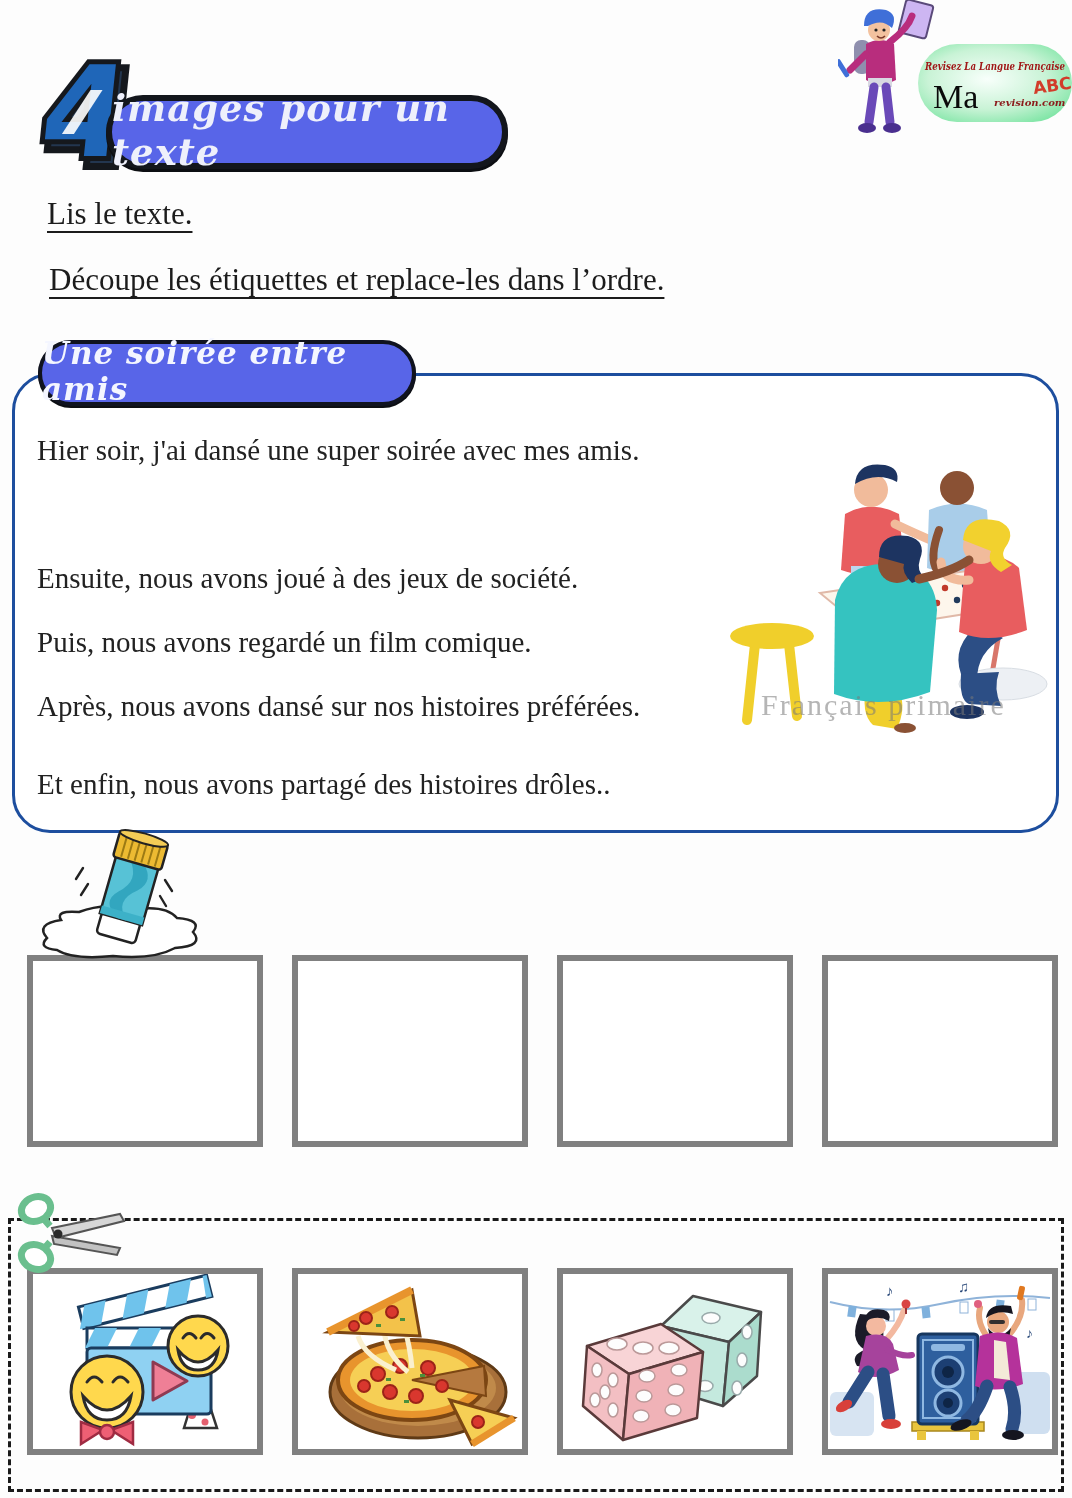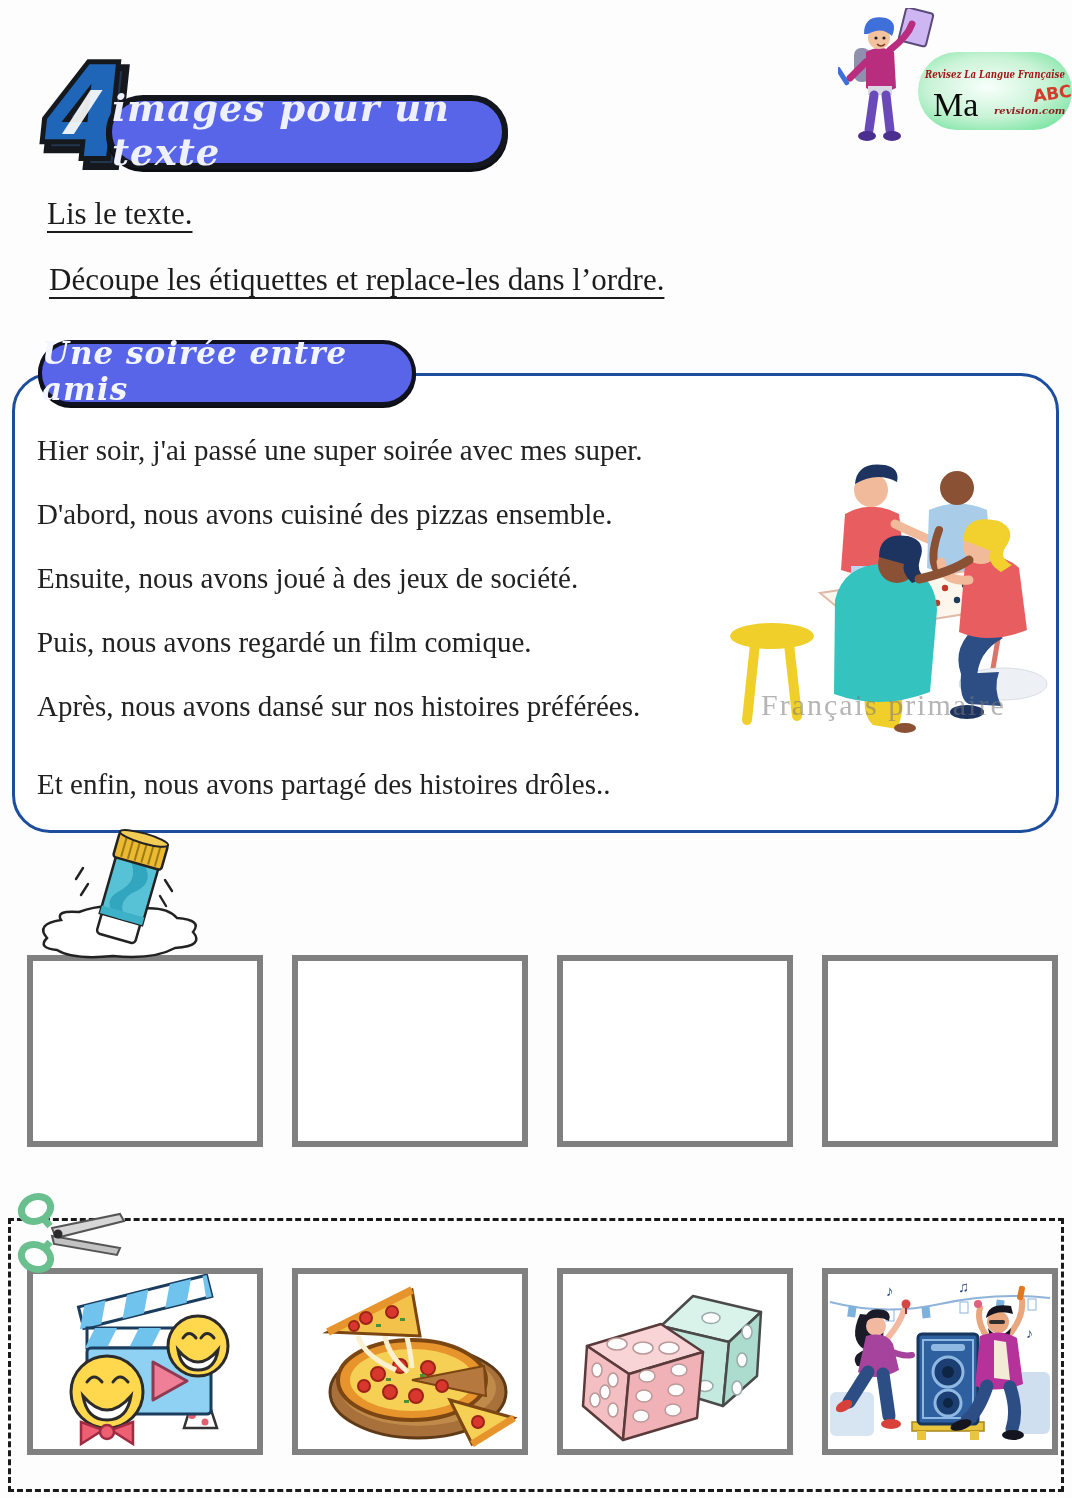--- a/index.html
+++ b/index.html
@@ -5,21 +5,21 @@
   html,body{margin:0;padding:0;background:#e9e9e9;}
   .page{position:relative;width:1072px;height:1498px;background:#fdfdfd;margin:0 auto;overflow:hidden;
         font-family:"Liberation Serif", serif;}
   
   .four-wrap{position:absolute;left:24px;top:38px;width:140px;height:140px;}
   .banner-pill{position:absolute;left:106px;top:74px;width:402px;height:74px;box-sizing:border-box;
         background:#5865e8;border:6px solid #13161c;border-radius:40px;display:flex;align-items:center;justify-content:center;
         box-shadow:0 3px 0 #0c0e12;margin-top:21px;}
   .banner-pill span{color:#eef0fb;font-family:"DejaVu Serif", serif;font-style:italic;font-weight:bold;
         font-size:37px;letter-spacing:1px;transform:translateY(-2px);}
-  .logo{position:absolute;left:838px;top:8px;width:234px;height:142px;}
+  .logo{position:absolute;left:838px;top:0;width:234px;height:142px;}
   
   .instr1{position:absolute;left:47px;top:196px;font-size:31px;color:#1c1c1c;
         text-decoration:underline;text-underline-offset:7px;text-decoration-thickness:2px;margin:0;}
   .instr2{position:absolute;left:44px;top:257px;font-size:31px;color:#1c1c1c;
         text-decoration:underline;text-underline-offset:7px;text-decoration-thickness:2px;margin:5px;}
   
   .story-box{position:absolute;left:12px;top:373px;width:1047px;height:460px;box-sizing:border-box;
         border:3px solid #1d4e9e;border-radius:38px;background:#fff;}
   .title-pill{position:absolute;left:38px;top:340px;width:378px;height:66px;box-sizing:border-box;
         background:#5865e8;border:4px solid #10131f;border-radius:34px;display:flex;align-items:center;justify-content:flex-end;
@@ -100,22 +100,21 @@
   </div>
 
   <p class="instr1">Lis le texte.</p>
   <p class="instr2">Découpe les étiquettes et replace-les dans l’ordre.</p>
 
   <div class="title-pill">
     <span>Une soirée entre amis</span>
   </div>
 
   <div class="story-box">
-    <p class="story-line" style="top:58px">Hier soir, j'ai passé une super soirée avec mes super.</p>
-    <p class="story-line" style="top:122px">D'abord, nous avons cuisiné des pizzas ensemble.</p>
+    <p class="story-line" style="top:58px">Hier soir, j'ai dansé une super soirée avec mes amis.</p>
     <p class="story-line" style="top:250px">Puis, nous avons regardé un film comique.</p>
     <p class="story-line" style="top:186px">Ensuite, nous avons joué à des jeux de société.</p>
     <p class="story-line" style="top:314px">Après, nous avons dansé sur nos histoires préférées.</p>
     <p class="story-line" style="top:392px">Et enfin, nous avons partagé des histoires drôles..</p>
 
     <svg class="story-art" viewBox="0 0 340 305">
 
       <path d="M40,216 L32,292" stroke="#f0cf2b" stroke-width="10" stroke-linecap="round"></path>
       <path d="M74,216 L82,288" stroke="#f0cf2b" stroke-width="10" stroke-linecap="round"></path>
       <ellipse cx="57" cy="208" rx="42" ry="13" fill="#f0cf2b"></ellipse>

